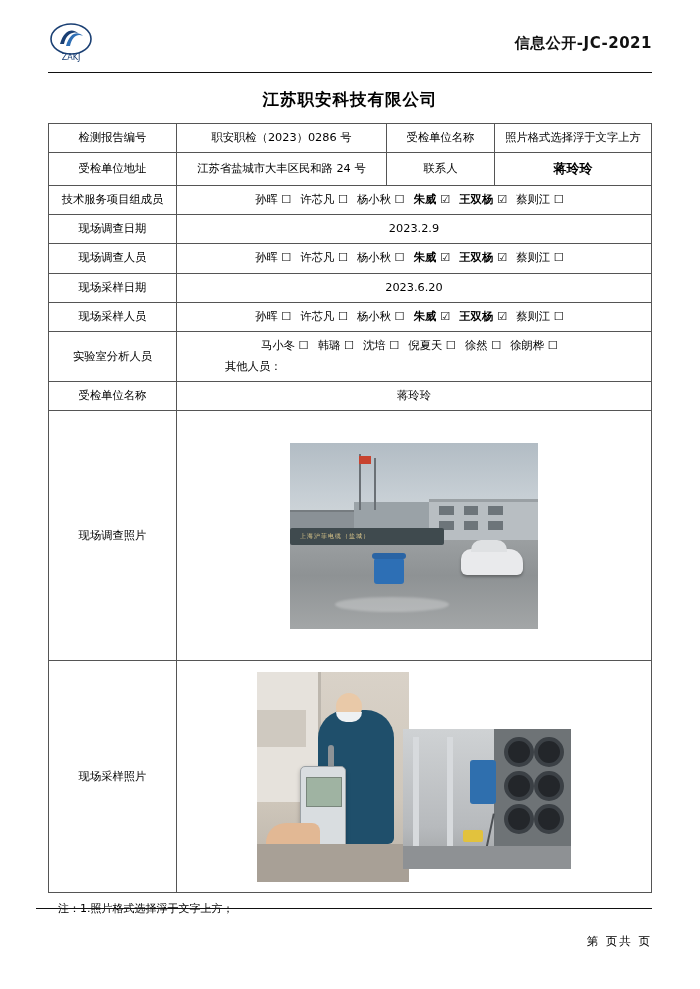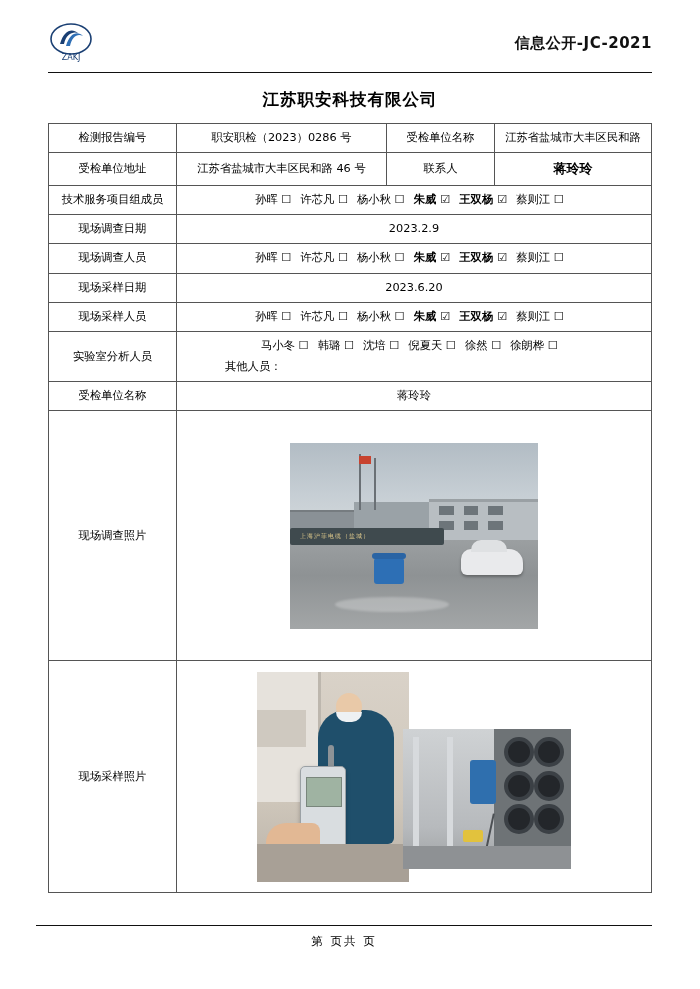--- a/index.html
+++ b/index.html
@@ -186,22 +186,22 @@
   .notes {
     margin-top: 8px;
     font-size: 11px;
     font-family: "DejaVu Sans", "Liberation Sans", sans-serif;
     padding-left: 10px;
   }
   .footer {
     position: absolute;
     left: 36px; right: 48px; bottom: 40px;
     border-top: 1.4px solid #111;
-    padding-top: 8px;
-    text-align: center;
+    padding-top: 25px;
+    text-align: right;
     font-size: 11.5px;
     font-family: "DejaVu Sans", "Liberation Sans", sans-serif;
     letter-spacing: 2px;
   }
 </style>
 </head>
 <body>
 
 <div class="page">
 
@@ -226,25 +226,25 @@
       <col style="width:128px">
       <col style="width:210px">
       <col style="width:108px">
       <col>
     </colgroup>
     <tbody>
       <tr>
         <td class="lbl cellpad">检测报告编号</td>
         <td class="cellpad">职安职检（2023）0286 号</td>
         <td class="cellpad">受检单位名称</td>
-        <td class="cellpad two-line" rowspan="1">江苏省盐城市大丰区民和路</td>
+        <td class="cellpad two-line" rowspan="1">照片格式选择浮于文字上方</td>
       </tr>
       <tr>
         <td class="lbl cellpad">受检单位地址</td>
-        <td class="cellpad two-line">江苏省盐城市大丰区民和路 46 号</td>
+        <td class="cellpad two-line">江苏省盐城市大丰区民和路 24 号</td>
         <td class="cellpad">联系人</td>
         <td class="cellpad nm">蒋玲玲</td>
       </tr>
 
       <tr>
         <td class="lbl">技术服务项目组成员</td>
         <td colspan="3" class="person-row" id="team-members"><span style="margin-right: 9px; font-weight: 400;">孙晖 ☐</span><span style="margin-right: 9px; font-weight: 400;">许芯凡 ☐</span><span style="margin-right: 9px; font-weight: 400;">杨小秋 ☐</span><span style="margin-right: 9px; font-weight: 700;">朱威 ☑</span><span style="margin-right: 9px; font-weight: 700;">王双杨 ☑</span><span style="margin-right: 9px; font-weight: 400;">蔡则江 ☐</span></td>
       </tr>
 
       <tr>
@@ -339,15 +339,16 @@
               <div class="yellow"></div>
               <div class="tripod"></div>
               <div class="floor"></div>
             </div>
           </div>
         </td>
       </tr>
     </tbody>
   </table>
 
+  <div class="notes">注：1.照片格式选择浮于文字上方；</div>
 
   <div class="footer">第  页共   页</div>
 </div>
 
 </body></html>

